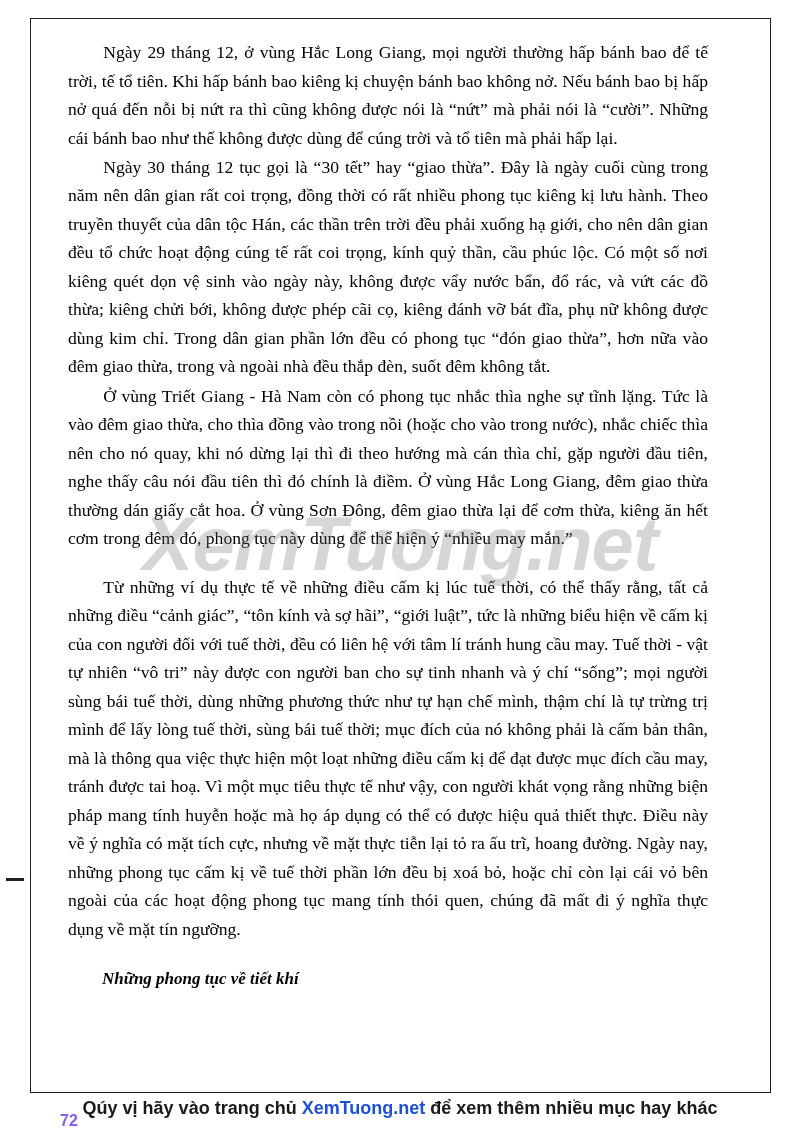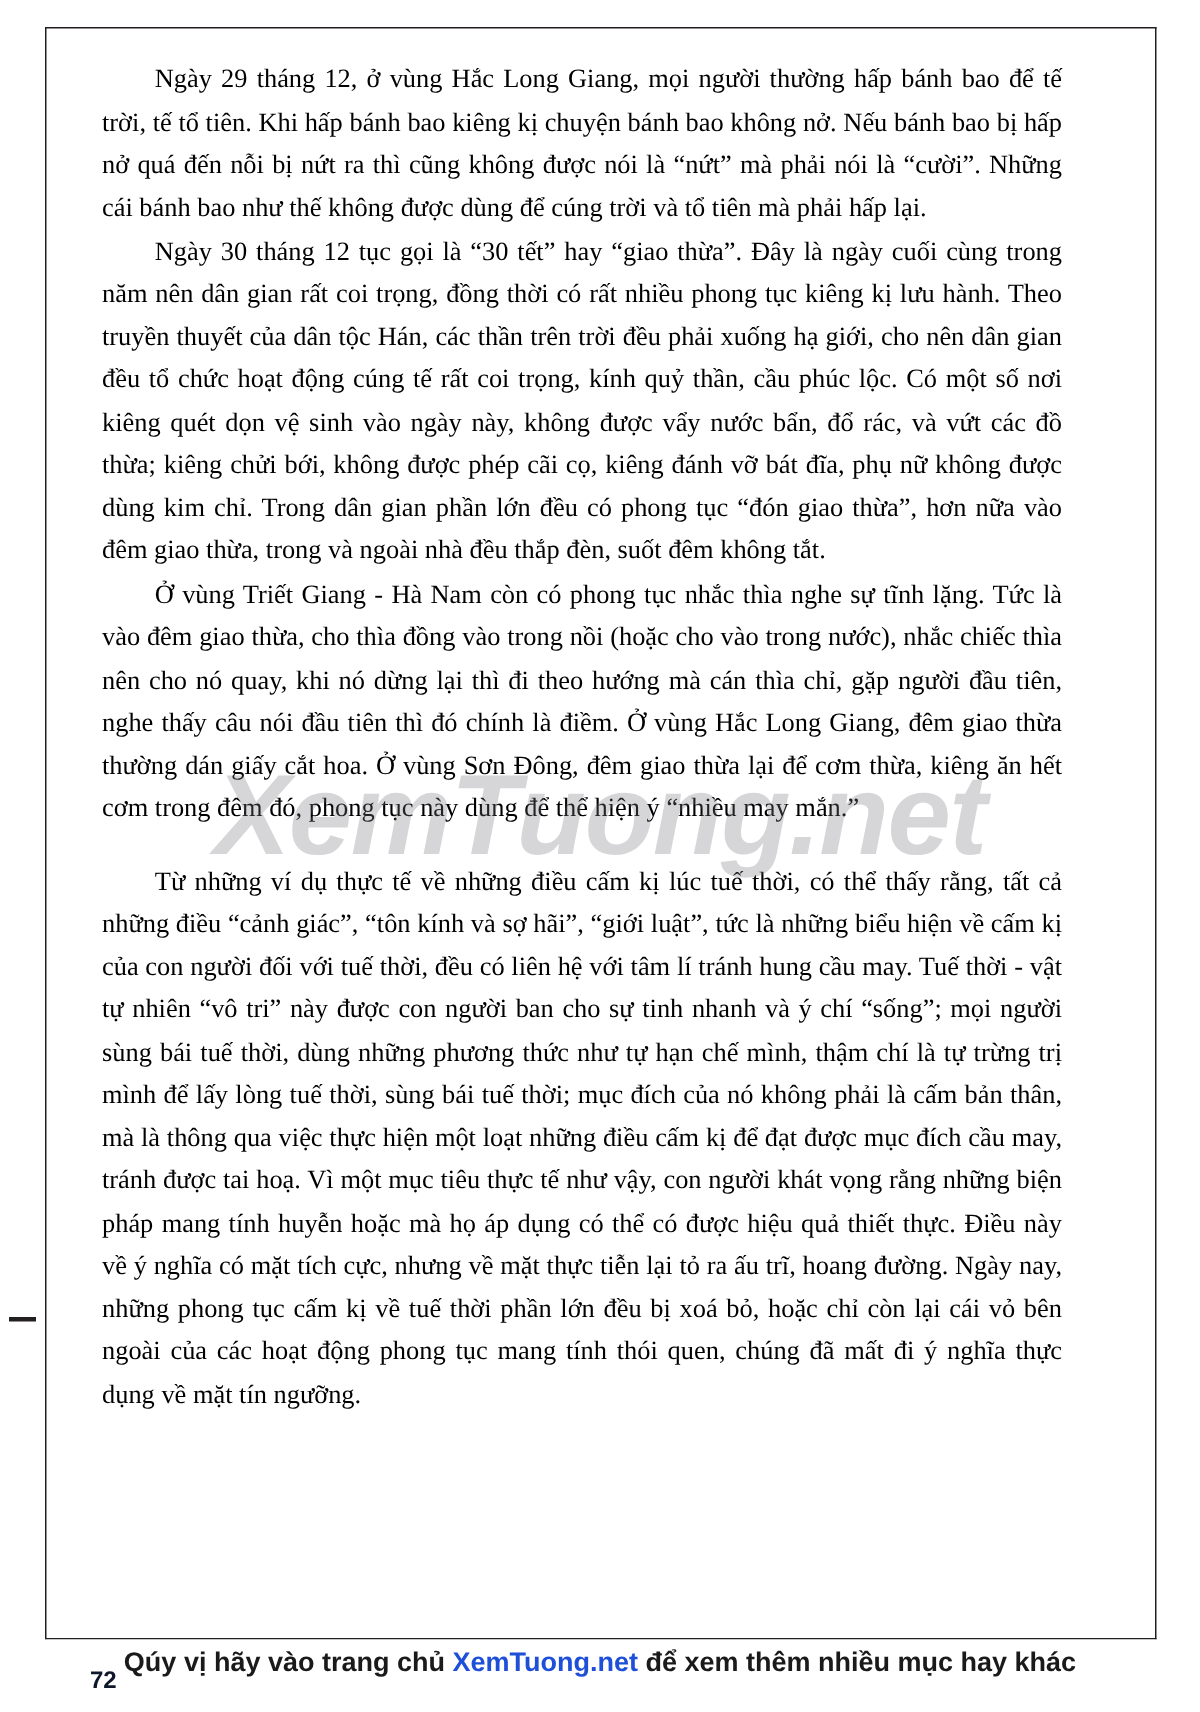--- a/index.html
+++ b/index.html
@@ -156,40 +156,41 @@
   .footer-text .brand {
     color: #1d4fd8;
   }
   .page-number {
     position: absolute;
     left: 60px;
     top: 1112px;
     font-family: "Liberation Sans", sans-serif;
     font-size: 16px;
     font-weight: bold;
-    color: #0f172a;
+    color: #8b5cf6;
   }
 </style>
 </head>
 <body>
 
 <div class="page">
 
   <div class="frame-left"></div>
   <div class="frame-right"></div>
   <div class="frame-top"></div>
   <div class="frame-bottom"></div>
   <div class="margin-tick"></div>
 
   <div class="content">
     <p>Ngày 29 tháng 12, ở vùng Hắc Long Giang, mọi người thường hấp bánh bao để tế trời, tế tổ tiên. Khi hấp bánh bao kiêng kị chuyện bánh bao không nở. Nếu bánh bao bị hấp nở quá đến nỗi bị nứt ra thì cũng không được nói là “nứt” mà phải nói là “cười”. Những cái bánh bao như thế không được dùng để cúng trời và tổ tiên mà phải hấp lại.</p>
     <p>Ngày 30 tháng 12 tục gọi là “30 tết” hay “giao thừa”. Đây là ngày cuối cùng trong năm nên dân gian rất coi trọng, đồng thời có rất nhiều phong tục kiêng kị lưu hành. Theo truyền thuyết của dân tộc Hán, các thần trên trời đều phải xuống hạ giới, cho nên dân gian đều tổ chức hoạt động cúng tế rất coi trọng, kính quỷ thần, cầu phúc lộc. Có một số nơi kiêng quét dọn vệ sinh vào ngày này, không được vẩy nước bẩn, đổ rác, và vứt các đồ thừa; kiêng chửi bới, không được phép cãi cọ, kiêng đánh vỡ bát đĩa, phụ nữ không được dùng kim chỉ. Trong dân gian phần lớn đều có phong tục “đón giao thừa”, hơn nữa vào đêm giao thừa, trong và ngoài nhà đều thắp đèn, suốt đêm không tắt.</p>
     <p>Ở vùng Triết Giang - Hà Nam còn có phong tục nhắc thìa nghe sự tĩnh lặng. Tức là vào đêm giao thừa, cho thìa đồng vào trong nồi (hoặc cho vào trong nước), nhắc chiếc thìa nên cho nó quay, khi nó dừng lại thì đi theo hướng mà cán thìa chỉ, gặp người đầu tiên, nghe thấy câu nói đầu tiên thì đó chính là điềm. Ở vùng Hắc Long Giang, đêm giao thừa thường dán giấy cắt hoa. Ở vùng Sơn Đông, đêm giao thừa lại để cơm thừa, kiêng ăn hết cơm trong đêm đó, phong tục này dùng để thể hiện ý “nhiều may mắn.”</p>
     <p class="last-of-block">Từ những ví dụ thực tế về những điều cấm kị lúc tuế thời, có thể thấy rằng, tất cả những điều “cảnh giác”, “tôn kính và sợ hãi”, “giới luật”, tức là những biểu hiện về cấm kị của con người đối với tuế thời, đều có liên hệ với tâm lí tránh hung cầu may. Tuế thời - vật tự nhiên “vô tri” này được con người ban cho sự tinh nhanh và ý chí “sống”; mọi người sùng bái tuế thời, dùng những phương thức như tự hạn chế mình, thậm chí là tự trừng trị mình để lấy lòng tuế thời, sùng bái tuế thời; mục đích của nó không phải là cấm bản thân, mà là thông qua việc thực hiện một loạt những điều cấm kị để đạt được mục đích cầu may, tránh được tai hoạ. Vì một mục tiêu thực tế như vậy, con người khát vọng rằng những biện pháp mang tính huyễn hoặc mà họ áp dụng có thể có được hiệu quả thiết thực. Điều này về ý nghĩa có mặt tích cực, nhưng về mặt thực tiễn lại tỏ ra ấu trĩ, hoang đường. Ngày nay, những phong tục cấm kị về tuế thời phần lớn đều bị xoá bỏ, hoặc chỉ còn lại cái vỏ bên ngoài của các hoạt động phong tục mang tính thói quen, chúng đã mất đi ý nghĩa thực dụng về mặt tín ngưỡng.</p>
 
+    <div class="subhead">Những phong tục về tiết khí</div>
 
 
   </div>
 
   <div class="watermark">XemTuong.net</div>
 
   <div class="footer-bar"></div>
   <div class="footer-text"><span>Qúy vị hãy vào trang chủ </span><span class="brand">XemTuong.net</span><span> để xem thêm nhiều mục hay khác</span></div>
   <div class="page-number">72</div>
 

